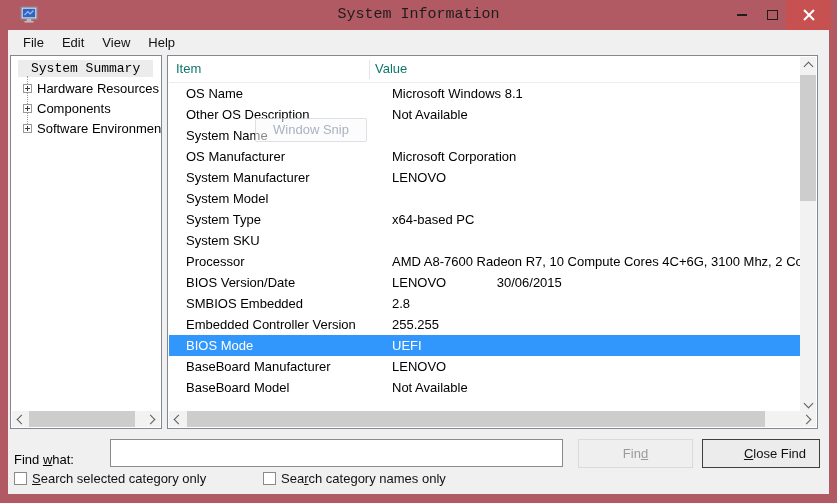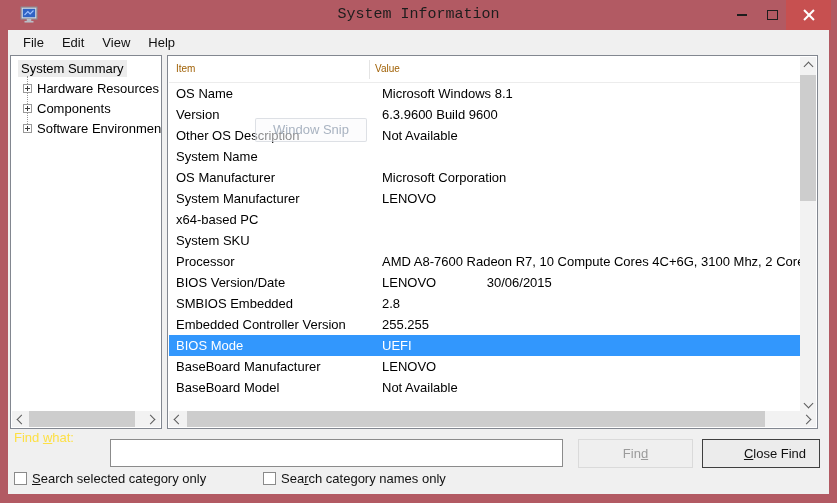--- a/index.html
+++ b/index.html
@@ -38,21 +38,21 @@
     font-size:13px; color:#111; }
   .menu-item { padding:3px 9px; }
 
   .pane { position:absolute; background:#fff; border:1px solid #828790;
     box-sizing:border-box; }
   .tree-pane   { left:10px;  top:55px; width:152px; height:374px; }
   .detail-pane { left:167px; top:55px; width:651px; height:374px; }
 
   
   .tree-root { position:absolute; left:7px; top:4px; font-size:13px;
-    padding:1px 3px; background:#ececec; white-space:nowrap; color:#000; }
+    padding:1px 13px; background:#ececec; white-space:nowrap; color:#000;font-family:Liberation Mono, monospace; }
   .tree-lines { position:absolute; left:16px; top:20px; height:52px;
     border-left:1px dotted #9a9a9a; }
   .tree-item { position:absolute; left:26px; height:18px; line-height:18px;
     font-size:13px; white-space:nowrap; overflow:hidden; max-width:124px; color:#000; }
   .ti-0 { top:24px; } .ti-1 { top:44px;text-align:right; } .ti-2 { top:64px; }
   .expander { position:absolute; left:12px; width:9px; height:9px;
     border:1px solid #9a9a9a; background:#fff; box-sizing:border-box; }
   .ex-0 { top:28px; } .ex-1 { top:48px; } .ex-2 { top:68px; }
   .expander::before { content:""; position:absolute; left:1px; right:1px;
     top:3px; height:1px; background:#3c3c3c; }
@@ -69,40 +69,40 @@
   .sb-thumb { position:absolute; background:#cdcdcd; }
   .chev { width:6px; height:6px; border-left:1px solid #5b5b5b;
     border-bottom:1px solid #5b5b5b; }
   .chev.l { transform:rotate(45deg);   margin-left:3px; }
   .chev.r { transform:rotate(225deg);  margin-right:3px; }
   .chev.u { transform:rotate(135deg);  margin-top:3px; }
   .chev.d { transform:rotate(-45deg);  margin-bottom:3px; }
 
   
   .tbl-header { position:absolute; left:1px; top:1px; right:17px; height:25px;
-    background:#fff; border-bottom:1px solid #ececec; font-size:10px; color:#a16207; }
+    background:#fff; border-bottom:1px solid #ececec; font-size:13px; color:#0f766e; }
   .col-item-label  { position:absolute; left:7px;  line-height:24px; }
   .col-value-label { position:absolute; left:206px; line-height:24px; }
   .col-divider { position:absolute; left:200px; top:3px; height:19px; width:1px;
     background:#e4e4e4; }
   .tbl-rows { position:absolute; left:1px; top:27px; width:632px; height:329px;
     overflow:hidden; font-size:13px; color:#000; }
   .row { height:21px; line-height:21px; display:flex; white-space:pre; }
-  .row .c-item  { flex:none; width:199px; padding-left:7px; overflow:hidden; }
+  .row .c-item  { flex:none; width:199px; padding-left:17px; overflow:hidden; }
   .row .c-value { flex:1; padding-left:7px; overflow:hidden; }
   .row.selected { background:var(--selection,#3297fd); color:#fff; }
 
   
   .ghost { position:absolute; left:255px; top:118px; width:112px; height:24px;
     background:rgba(250,250,252,0.55); border:1px solid rgba(185,190,200,0.45);
     border-radius:2px; box-sizing:border-box; color:rgba(148,160,178,0.8);
     font-size:13px; line-height:22px; text-align:center; z-index:5; }
 
   
-  .find-label { position:absolute; left:14px; top:430px; font-size:13px; color:#fde047; }
+  .find-label { position:absolute; left:14px; top:452px; font-size:13px; color:#000000; }
   .find-input { position:absolute; left:110px; top:439px; width:453px; height:28px;
     border:1px solid #8b8b8b; background:#fff; box-sizing:border-box;
     font-family:"Liberation Sans",sans-serif; font-size:13px; padding:0 6px; outline:none; }
   .btn { position:absolute; top:439px; height:29px; font-size:13px;
     display:flex; align-items:center; justify-content:center; box-sizing:border-box; }
   .find-btn { left:578px; width:115px; background:#efefef;
     border:1px solid #dadada; color:#9b9b9b; }
   .closefind-btn { left:702px; width:118px; background:#ececec;
     border:1px solid #3f3f3f; color:#111;padding-left:28px; }
   .mn { text-decoration:underline; }
@@ -170,26 +170,26 @@
 
   <div class="pane detail-pane">
     <div class="tbl-header">
       <span class="col-item-label">Item</span>
       <span class="col-divider"></span>
       <span class="col-value-label">Value</span>
     </div>
 
     <div class="tbl-rows">
       <div class="row"><span class="c-item">OS Name</span><span class="c-value">Microsoft Windows 8.1</span></div>
-      <div class="row"><span class="c-item">Version</span><span class="c-value">6.3.9600 Build 9600</span></div>
       <div class="row"><span class="c-item">Other OS Description</span><span class="c-value">Not Available</span></div>
       <div class="row"><span class="c-item">System Name</span><span class="c-value"></span></div>
       <div class="row"><span class="c-item">OS Manufacturer</span><span class="c-value">Microsoft Corporation</span></div>
       <div class="row"><span class="c-item">System Manufacturer</span><span class="c-value">LENOVO</span></div>
-      <div class="row"><span class="c-value">x64-based PC</span></div>
+      <div class="row"><span class="c-item">System Model</span><span class="c-value"></span></div>
+      <div class="row"><span class="c-item">System Type</span><span class="c-value">x64-based PC</span></div>
       <div class="row"><span class="c-item">System SKU</span><span class="c-value"></span></div>
       <div class="row"><span class="c-item">Processor</span><span class="c-value">AMD A8-7600 Radeon R7, 10 Compute Cores 4C+6G, 3100 Mhz, 2 Core(s)</span></div>
       <div class="row"><span class="c-item">BIOS Version/Date</span><span class="c-value">LENOVO              30/06/2015</span></div>
       <div class="row"><span class="c-item">SMBIOS Embedded</span><span class="c-value">2.8</span></div>
       <div class="row"><span class="c-item">Embedded Controller Version</span><span class="c-value">255.255</span></div>
       <div class="row selected"><span class="c-item">BIOS Mode</span><span class="c-value">UEFI</span></div>
       <div class="row"><span class="c-item">BaseBoard Manufacturer</span><span class="c-value">LENOVO</span></div>
       <div class="row"><span class="c-item">BaseBoard Model</span><span class="c-value">Not Available</span></div>
     </div>
 

